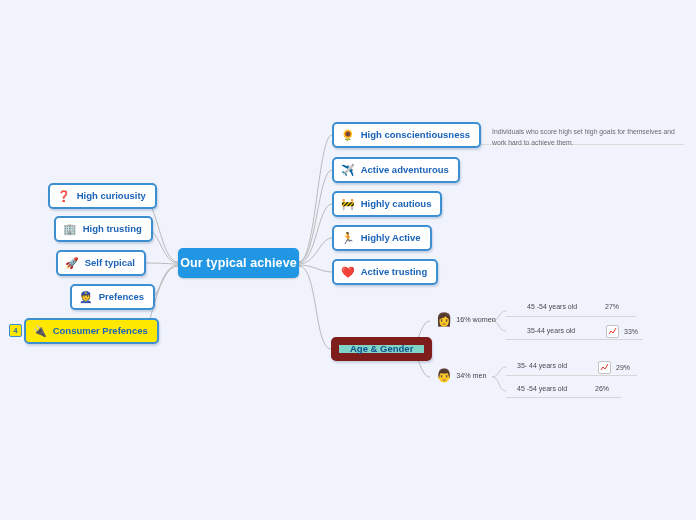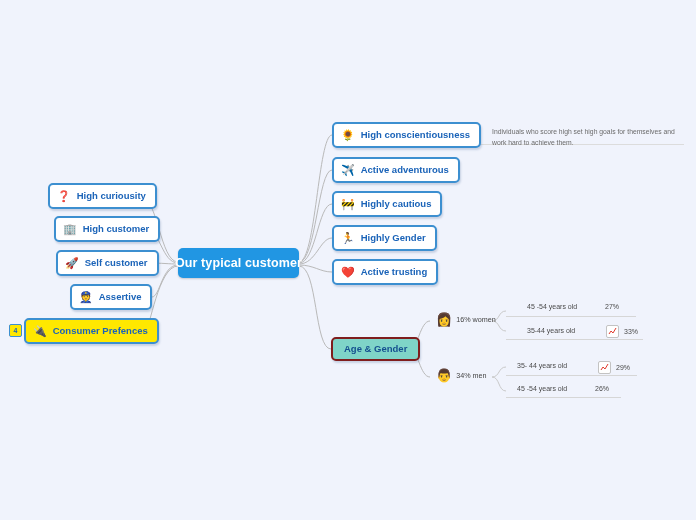--- a/index.html
+++ b/index.html
@@ -72,21 +72,21 @@
     padding: 0 9px 0 7px;
     font-size: 9.5px;
     font-weight: bold;
     color: #1a63b8;
     box-shadow: 1px 2px 2px rgba(60,90,140,.22);
   }
 
   
   .node-teal {
     background: #7fd4c8;
-    border: 2px solid #7f1d1d;
+    border: 8px solid #7f1d1d;
     height: 24px;
     padding: 0 11px;
     font-size: 9.5px;
     font-weight: bold;
     color: #15508f;
     box-shadow: 1px 2px 2px rgba(60,90,140,.22);
   }
 
   .node-icon {
     font-size: 11px;
@@ -199,41 +199,41 @@
 
     <g stroke="#dcdcdc" stroke-width="1">
       <line x1="468" y1="144.5" x2="684" y2="144.5"></line>
     </g>
     <g stroke="#b9b9b9" stroke-width="1" fill="none">
       <path d="M468,144 C474,144 462,136 468,136"></path>
     </g>
   </svg>
 
   <div class="node node-central" style="left:178px; top:248px; width:121px;">
-    <span class="node-label">Our typical customer</span>
+    <span class="node-label">Our typical achieve</span>
   </div>
 
   <div class="node node-plain" style="left:48px; top:183px;">
     <span class="node-icon">❓</span>
     <span class="node-label">High curiousity</span>
   </div>
 
   <div class="node node-plain" style="left:54px; top:216px;">
     <span class="node-icon">🏢</span>
-    <span class="node-label">High customer</span>
+    <span class="node-label">High trusting</span>
   </div>
 
   <div class="node node-plain" style="left:56px; top:250px;">
     <span class="node-icon">🚀</span>
-    <span class="node-label">Self customer</span>
+    <span class="node-label">Self typical</span>
   </div>
 
   <div class="node node-plain" style="left:70px; top:284px;">
     <span class="node-icon">👮</span>
-    <span class="node-label">Assertive</span>
+    <span class="node-label">Prefences</span>
   </div>
 
   <div class="collapse-badge" style="left:9px; top:324px;">
     <span>4</span>
   </div>
 
   <div class="node node-yellow" style="left:24px; top:318px;">
     <span class="node-icon">🔌</span>
     <span class="node-label">Consumer Prefences</span>
   </div>
@@ -248,21 +248,21 @@
     <span class="node-label">Active adventurous</span>
   </div>
 
   <div class="node node-plain" style="left:332px; top:191px;">
     <span class="node-icon">🚧</span>
     <span class="node-label">Highly cautious</span>
   </div>
 
   <div class="node node-plain" style="left:332px; top:225px;">
     <span class="node-icon">🏃</span>
-    <span class="node-label">Highly Gender</span>
+    <span class="node-label">Highly Active</span>
   </div>
 
   <div class="node node-plain" style="left:332px; top:259px;">
     <span class="node-icon">❤️</span>
     <span class="node-label">Active trusting</span>
   </div>
 
   <div class="note" style="left:492px; top:127px;">Individuals who score high set high goals for themselves and work hard to achieve them.</div>
 
   <div class="node node-teal" style="left:331px; top:337px;">

